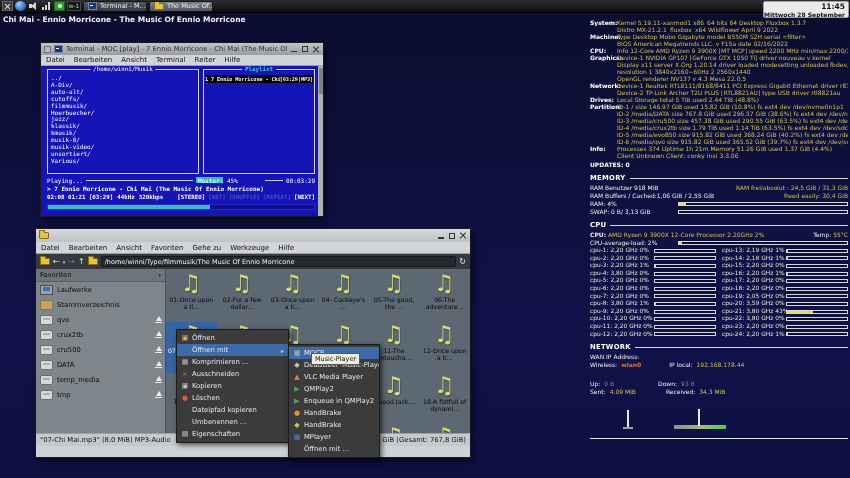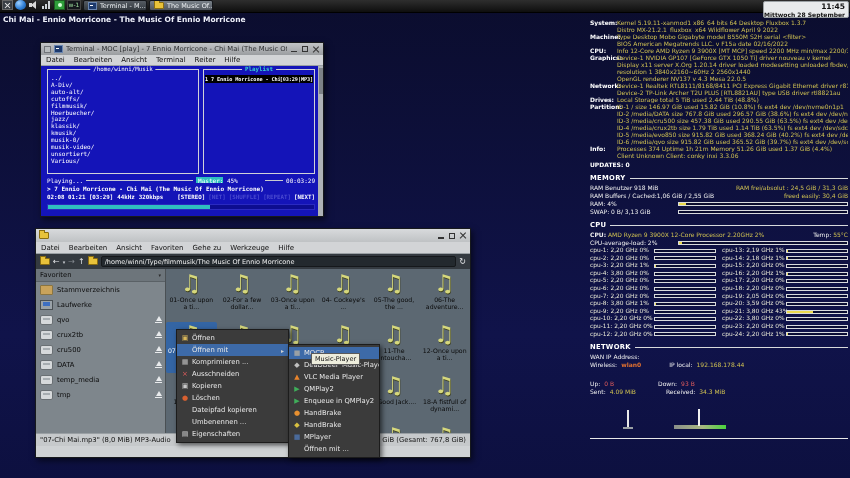--- a/index.html
+++ b/index.html
@@ -1,20 +1,20 @@
 <!DOCTYPE html>
 <html><head>
 <meta charset="utf-8">
 <style>
   * { margin:0; padding:0; box-sizing:border-box; }
   html,body { width:850px; height:478px; overflow:hidden; }
   body { font-family:"DejaVu Sans", sans-serif; background:linear-gradient(180deg,#0b0d2e 0%,#10134a 70%,#0d1040 100%); position:relative; }
 
   
-  #taskbar { position:absolute; left:0; top:0; width:850px; height:13px; background:linear-gradient(#2e2e2e,#0e0e0e); border-bottom:1px solid #000; display:flex; align-items:flex-start; gap:2px; padding:0 2px; z-index:50; }
+  #taskbar { position:absolute; left:0; top:0; width:850px; height:13px; background:linear-gradient(#2e2e2e,#0e0e0e); border-bottom:1px solid #000; display:flex; align-items:center; gap:2px; padding:0 2px; z-index:50; }
   .tray { display:flex; align-items:center; gap:2px; }
   .tico { width:11px; height:10px; position:relative; flex:none; }
   .tico.xlogo { background:#3a3f45; border:1px solid #666; }
   .tico.xlogo::before,.tico.xlogo::after { content:""; position:absolute; left:1px; top:4px; width:7px; height:1.2px; background:#e8e8e8; }
   .tico.xlogo::before { transform:rotate(45deg);} .tico.xlogo::after { transform:rotate(-45deg);}
   .tico.globe { border-radius:50%; background:radial-gradient(circle at 35% 30%, #9fd0ff 0%, #2f7fd6 55%, #184f8e 100%); }
   .tico.vol::before { content:""; position:absolute; left:1px; top:3px; width:3px; height:4px; background:#d8d8d8; }
   .tico.vol::after { content:""; position:absolute; left:3px; top:1px; border-top:4px solid transparent; border-bottom:4px solid transparent; border-right:5px solid #d8d8d8; }
   .tico.sig span { position:absolute; bottom:1px; width:2px; background:#cfd4d8; }
   .tico.led { background:#2f9e3a; border:1px solid #1c5c22; }
@@ -649,28 +649,28 @@
   <div id="fmcontent">
     <div id="sidebar">
       <div id="sbheader">
         <span>Favoriten</span>
         <span class="caret">▾</span>
       </div>
       <div>
 
 
           <div class="sbitem">
+            <span class="sbic" data-icon="computer"></span>
+            <span>Laufwerke</span>
+
+          </div>
+
+          <div class="sbitem">
             <span class="sbic" data-icon="folder"></span>
             <span>Stammverzeichnis</span>
-
-          </div>
-
-          <div class="sbitem">
-            <span class="sbic" data-icon="computer"></span>
-            <span>Laufwerke</span>
 
           </div>
 
           <div class="sbitem">
             <span class="sbic" data-icon="drive"></span>
             <span>qvo</span>
             <span class="eject" data-eject="true">
               <span class="tri"></span>
               <span class="base"></span>
             </span>

